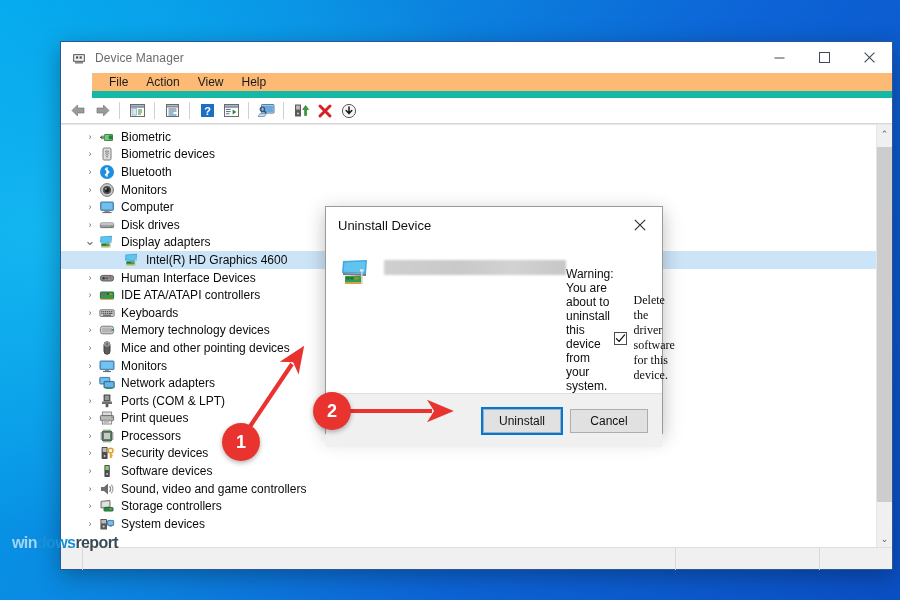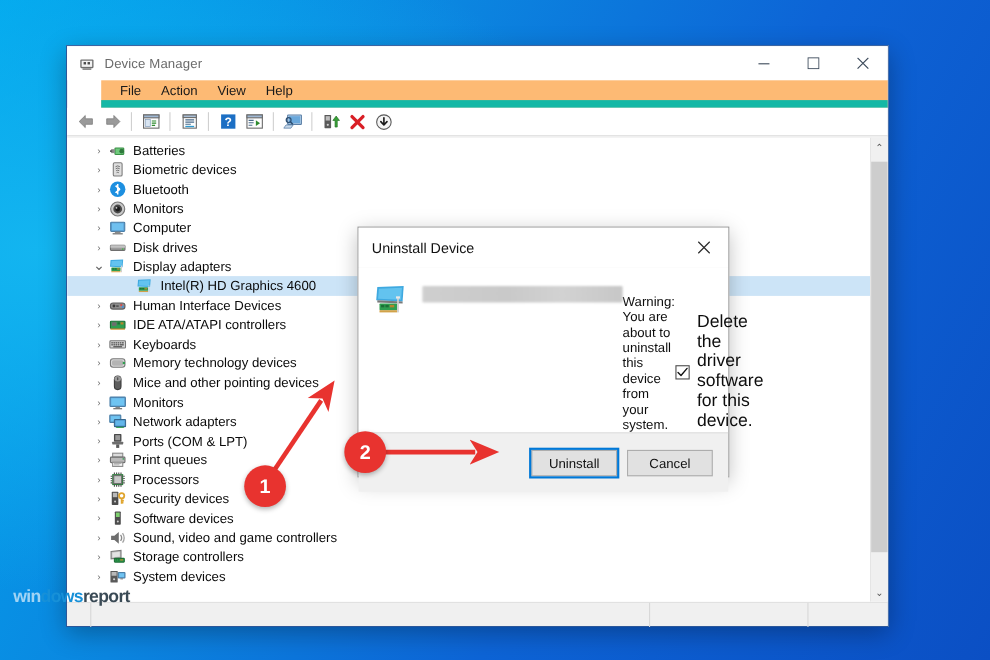--- a/index.html
+++ b/index.html
@@ -17,21 +17,21 @@
     height: 600px;
     background:
       radial-gradient(ellipse 900px 500px at 4% 38%, #13b5f0 0%, rgba(19,181,240,0) 62%),
       linear-gradient(118deg, #00a8ee 0%, #0b86e0 34%, #0d64d6 62%, #0b4fc4 100%);
   }
 
   
   #dm-window {
     position: absolute;
     left: 60px; top: 41px;
-    width: 748px; height: 529px;
+    width: 833px; height: 529px;
     background: #ffffff;
     border: 1px solid #2b579a;
     box-shadow: 0 6px 22px rgba(0,0,0,0.30);
     display: flex;
     flex-direction: column;
   }
 
   .titlebar {
     height: 31px;
     background: #ffffff;
@@ -260,21 +260,21 @@
     margin-top: 30px;
   }
   .checkbox {
     width: 13px; height: 13px;
     border: 1px solid #4c4c4c;
     background: #fff;
     flex: 0 0 auto;
     margin-right: 7px;
     display: flex; align-items: center; justify-content: center;
   }
-  .chk-label { font-size: 16px; color: #0d0d0d; }
+  .chk-label { font-size: 12px; color: #0d0d0d; font-family: Liberation Serif, serif; }
 
   .dlg-footer {
     flex: 0 0 auto;
     height: 54px;
     background: #f0f0f0;
     border-top: 1px solid #dfdfdf;
     display: flex;
     align-items: center;
     justify-content: flex-end;
     padding-right: 14px;
@@ -443,21 +443,21 @@
       <div class="tree" id="tree-list">
           <div class="tree-row">
             <span class="twisty">›</span>
             <span class="ticon"><svg viewBox="0 0 16 16" width="16" height="16">
                 <rect x="5" y="5" width="9" height="7" rx="1.2" fill="#3a8f46"></rect>
                 <rect x="6" y="6" width="7" height="5" fill="#6fc97c"></rect>
                 <rect x="2" y="6.6" width="3.4" height="3.6" fill="#8a8a8a"></rect>
                 <path d="M1 8.4 h2" stroke="#5a5a5a" stroke-width="1.4"></path>
                 <circle cx="11.6" cy="8.4" r="2.1" fill="#2f7a3c"></circle>
               </svg></span>
-            <span class="tlabel">Batteries</span>
+            <span class="tlabel">Biometric</span>
           </div>
           <div class="tree-row">
             <span class="twisty">›</span>
             <span class="ticon"><svg viewBox="0 0 16 16" width="16" height="16">
                 <rect x="4" y="2" width="8" height="12" rx="1.2" fill="#dedede" stroke="#7d7d7d"></rect>
                 <path d="M6 5.6 q2-1.6 4 0 M6.2 7.4 q1.8-1.3 3.6 0 M6.6 9.2 q1.4-1 2.8 0 M7 11 q1-0.7 2 0" stroke="#6a6a6a" stroke-width="0.85" fill="none"></path>
               </svg></span>
             <span class="tlabel">Biometric devices</span>
           </div>
           <div class="tree-row">

